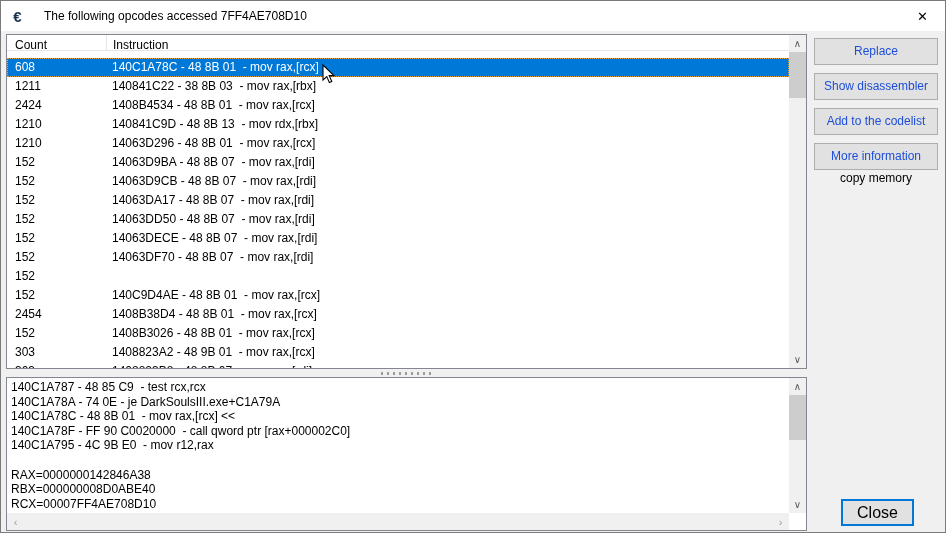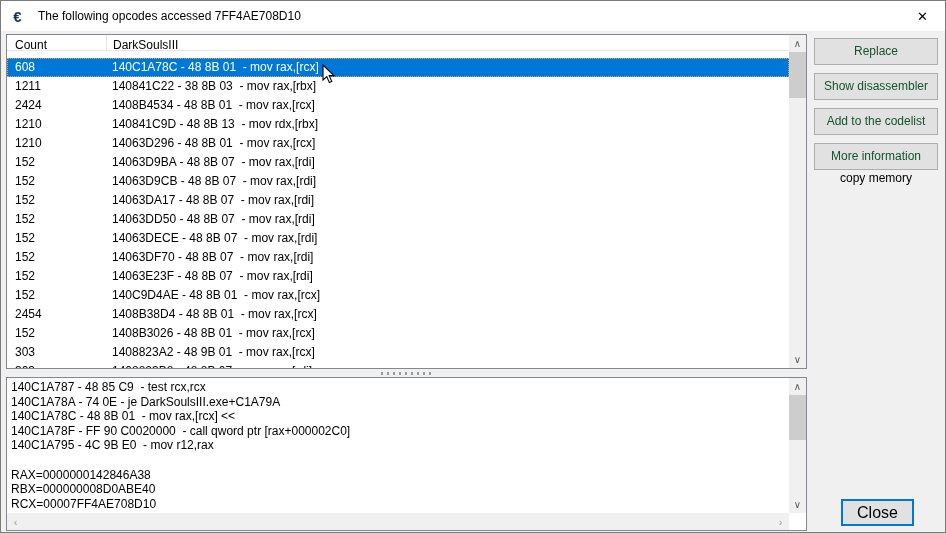--- a/index.html
+++ b/index.html
@@ -4,21 +4,21 @@
 <style>
   * { margin:0; padding:0; box-sizing:border-box; }
   html,body { width:946px; height:533px; overflow:hidden; }
   body { font-family:"Liberation Sans", sans-serif; font-size:12px; color:#000; }
 
   .window { position:relative; width:946px; height:533px; background:#f0f0f0; border:1px solid #7a7a7a; }
 
   
   .titlebar { position:absolute; left:0; top:0; width:100%; height:30px; background:#ffffff; display:flex; align-items:center; }
   .app-icon { width:17px; height:17px; margin-left:8px; font-weight:bold; font-size:15px; line-height:17px; color:#16324f; text-align:center; }
-  .title-text { margin-left:12px; font-size:12px; }
+  .title-text { margin-left:18px; font-size:12px; }
   .close-box { position:absolute; right:0; top:0; width:45px; height:30px; display:flex; align-items:center; justify-content:center; font-size:13px; color:#000; cursor:default; }
 
   
   .listview { position:absolute; left:5px; top:33px; width:801px; height:335px; background:#fff; border:1px solid #828790; }
   .lv-header { display:flex; height:16px; background:#fff; border-bottom:1px solid #e5e5e5; }
   .lv-header .h-count { width:100px; padding-left:8px; line-height:21px; border-right:1px solid #e5e5e5; }
   .lv-header .h-instr { flex:1; padding-left:6px; line-height:21px; }
   .lv-rows { position:absolute; left:0; top:23px; right:17px; bottom:0; overflow:hidden; }
   .lv-row { display:flex; height:19px; line-height:19px; white-space:pre; }
   .lv-row .cell-count { width:100px; padding-left:8px; }
@@ -43,41 +43,41 @@
 
   
   .memo { position:absolute; left:5px; top:376px; width:801px; height:154px; background:#fff; border:1px solid #828790; }
   .memo-text { position:absolute; left:0; top:0; right:17px; bottom:17px; overflow:hidden; padding:2px 0 0 4px;border-radius:19px; }
   .memo-line { height:14.6px; line-height:14.6px; white-space:pre; min-height:14.6px; }
   .memo .vscroll { bottom:17px; }
   .memo .hscroll { right:17px; }
 
   
   .side-panel { position:absolute; left:813px; top:37px; width:124px; display:flex; flex-direction:column; gap:8px; }
-  .btn { height:27px; background:#e1e1e1; border:1px solid #adadad; font-family:"Liberation Sans",sans-serif; font-size:12px; color:#14532d; line-height:25px; cursor:default; }
+  .btn { height:27px; background:#e1e1e1; border:1px solid #adadad; font-family:"Liberation Sans",sans-serif; font-size:12px; color:#1d4ed8; line-height:25px; cursor:default; }
   .copy-memory { position:absolute; left:813px; top:170px; width:124px; text-align:center; font-size:12px; }
   .close-btn { position:absolute; left:840px; top:498px; width:73px; height:27px; background:#e1e1e1; border:2px solid #0078d7; font-family:"Liberation Sans",sans-serif; font-size:16px; line-height:23px; cursor:default; }
 
   .cursor { position:absolute; left:321px; top:63px; z-index:50; pointer-events:none; }
 </style>
 </head>
 <body>
 
 <div class="window">
 
   <div class="titlebar">
     <div class="app-icon">€</div>
     <div class="title-text">The following opcodes accessed 7FF4AE708D10</div>
     <div class="close-box">✕</div>
   </div>
 
   <div class="listview">
     <div class="lv-header">
       <div class="h-count">Count</div>
-      <div class="h-instr">DarkSoulsIII</div>
+      <div class="h-instr">Instruction</div>
     </div>
     <div class="lv-rows">
 
         <div class="lv-row selected">
           <div class="cell-count">608</div>
           <div class="cell-instr">140C1A78C - 48 8B 01  - mov rax,[rcx]</div>
         </div>
 
         <div class="lv-row">
           <div class="cell-count">1211</div>
@@ -124,21 +124,20 @@
           <div class="cell-instr">14063DECE - 48 8B 07  - mov rax,[rdi]</div>
         </div>
 
         <div class="lv-row">
           <div class="cell-count">152</div>
           <div class="cell-instr">14063DF70 - 48 8B 07  - mov rax,[rdi]</div>
         </div>
 
         <div class="lv-row">
           <div class="cell-count">152</div>
-          <div class="cell-instr">14063E23F - 48 8B 07  - mov rax,[rdi]</div>
         </div>
 
         <div class="lv-row">
           <div class="cell-count">152</div>
           <div class="cell-instr">140C9D4AE - 48 8B 01  - mov rax,[rcx]</div>
         </div>
 
         <div class="lv-row">
           <div class="cell-count">2454</div>
           <div class="cell-instr">1408B38D4 - 48 8B 01  - mov rax,[rcx]</div>

